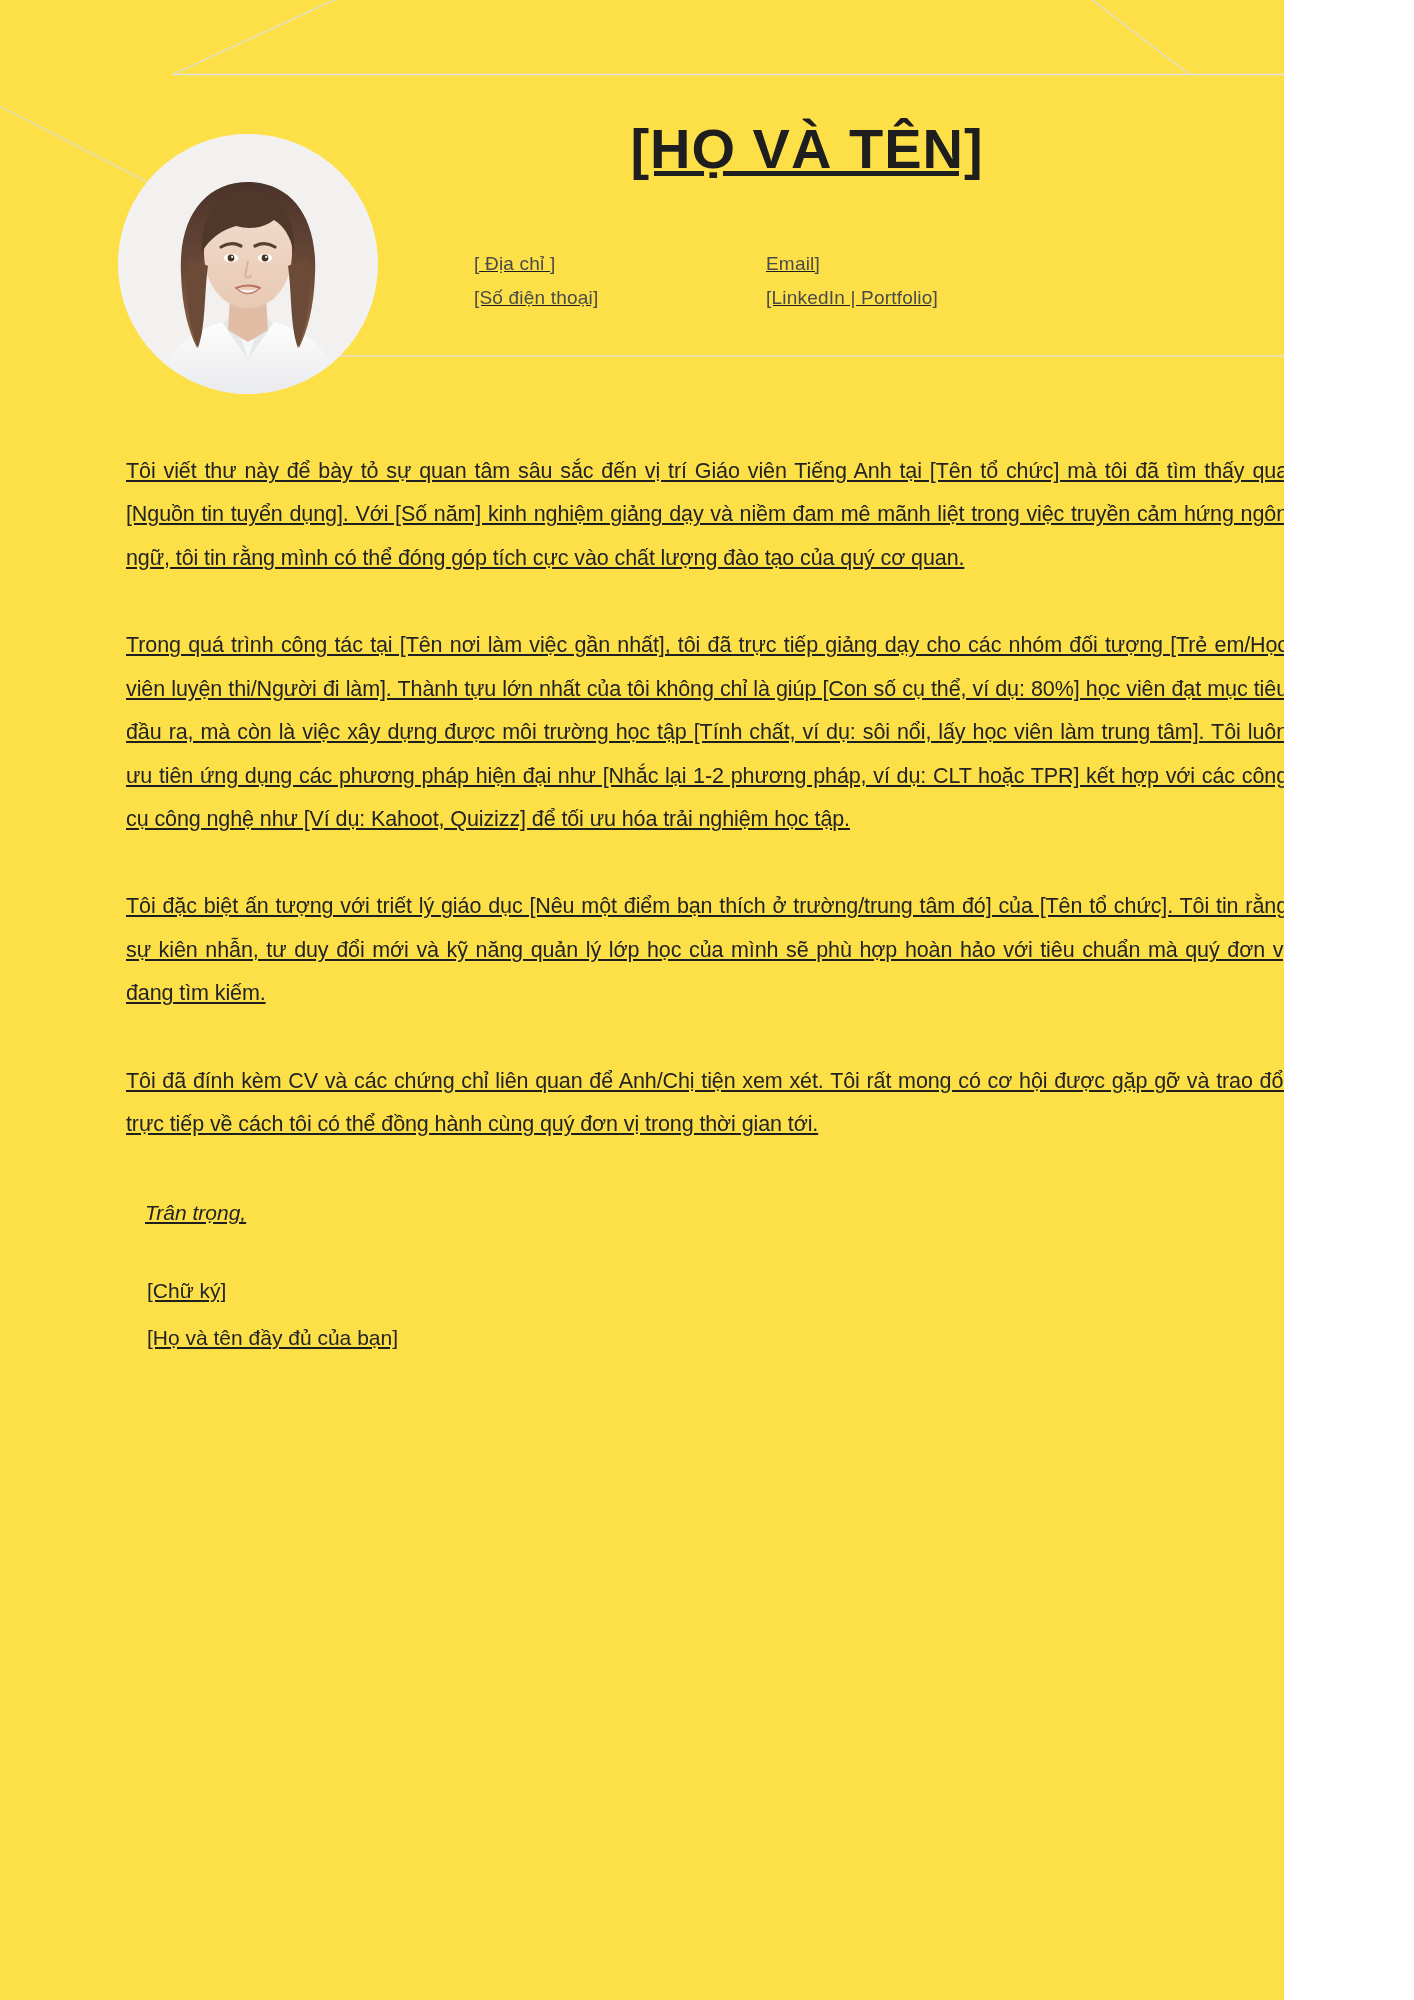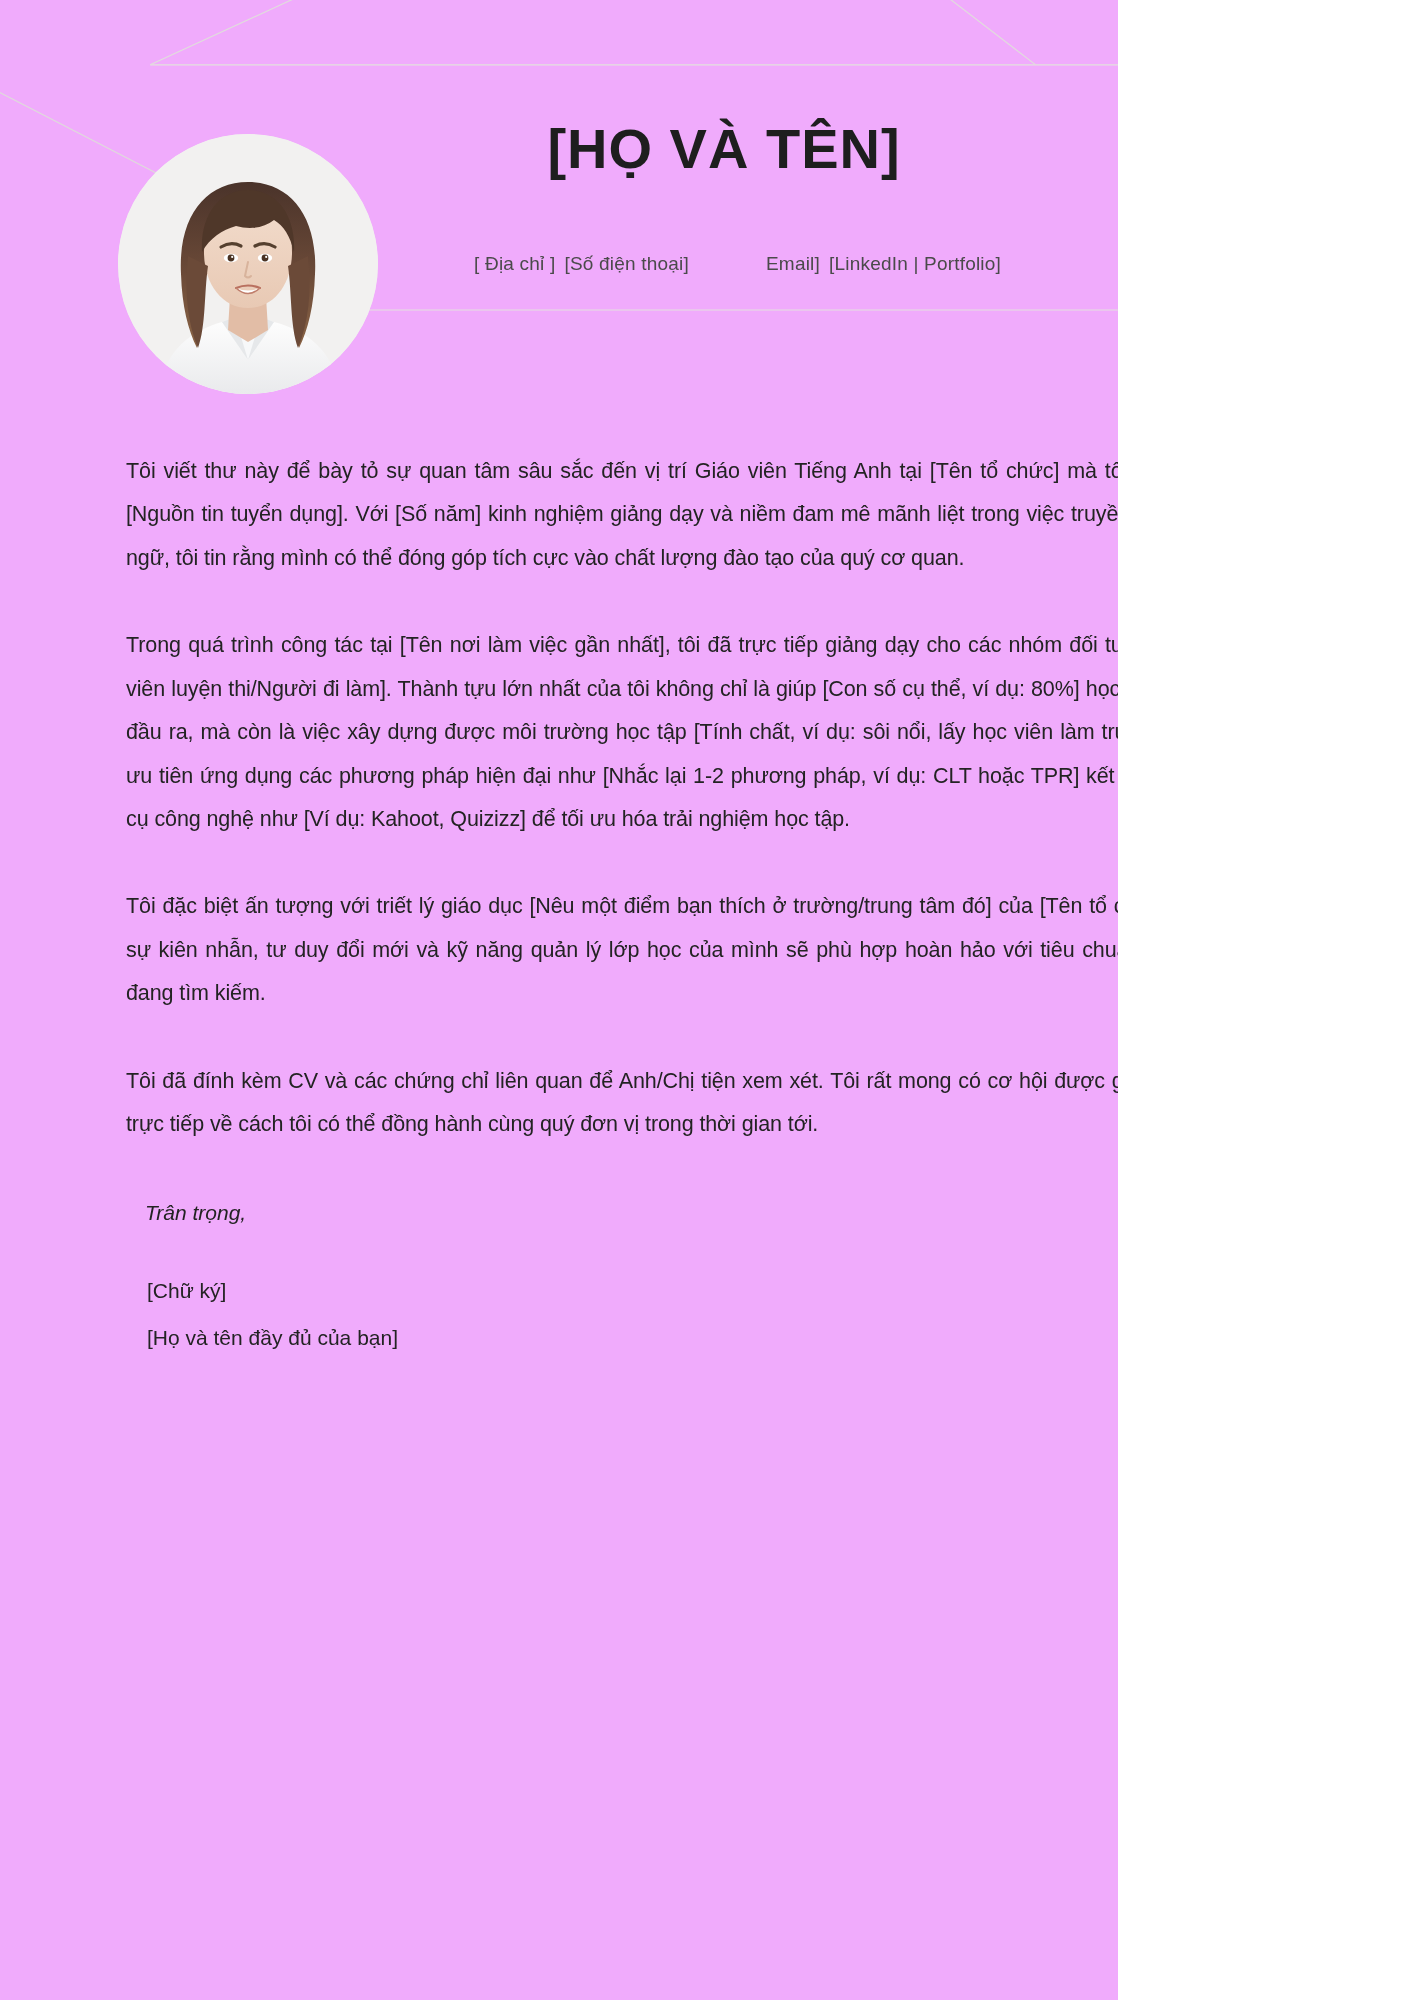--- a/index.html
+++ b/index.html
@@ -8,25 +8,26 @@
     background: #ffffff;
   }
   body {
     font-family: "Liberation Sans", sans-serif;
     color: #1f1f1f;
     -webkit-font-smoothing: antialiased;
   }
 
   .page {
     position: relative;
-    width: 1118px;
+    width: 1284px;
     height: 2000px;
-    background: #f0abfc;
+    background: #fde047;
     overflow: hidden;
     box-sizing: border-box;
+    text-decoration: underline;
   }
 
   
   .deco-layer {
     position: absolute;
     inset: 0;
     pointer-events: none;
     z-index: 0;
   }
 
@@ -86,21 +87,21 @@
   }
 
   .contact-grid {
     margin-top: 72px;
     display: flex;
     padding-left: 14px;
   }
 
   .contact-col {
     display: flex;
-    flex-direction: row;
+    flex-direction: column;
     gap: 9px;
   }
 
   .contact-col.left  { width: 292px; }
 
   .contact-line {
     font-size: 19px;
     color: #4a4a4a;
     letter-spacing: 0.2px;
     line-height: 1.35;

